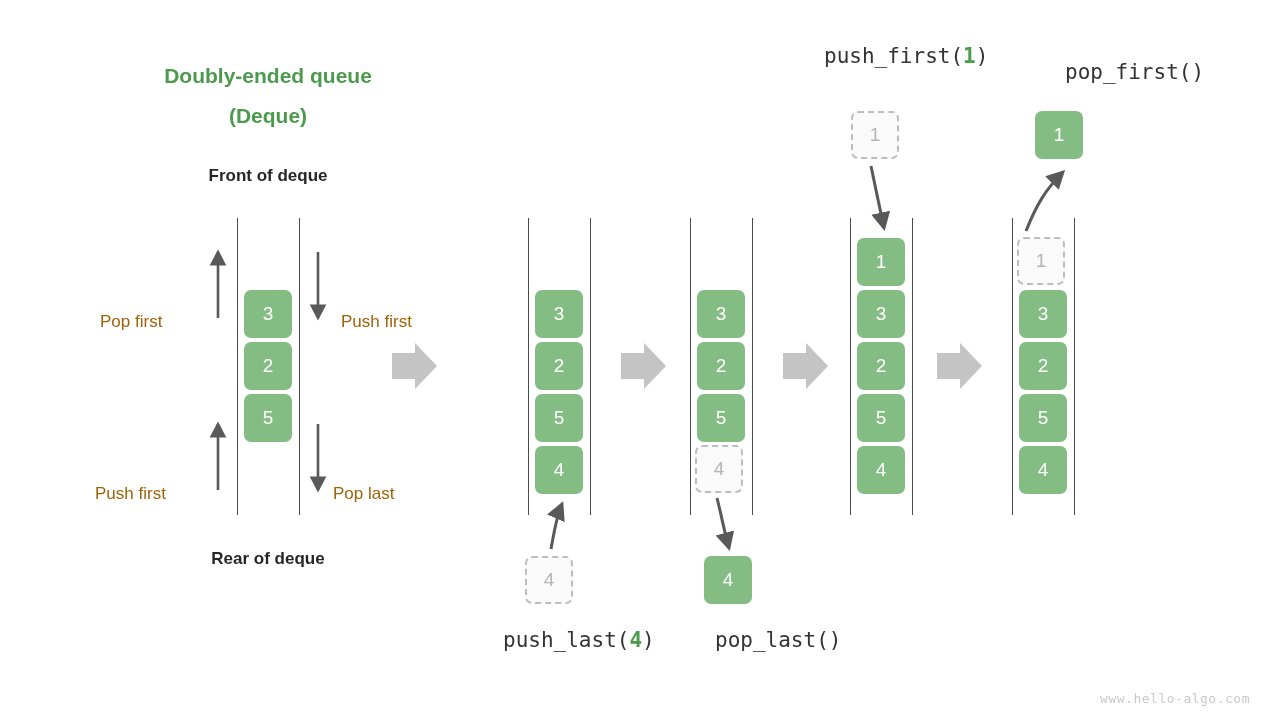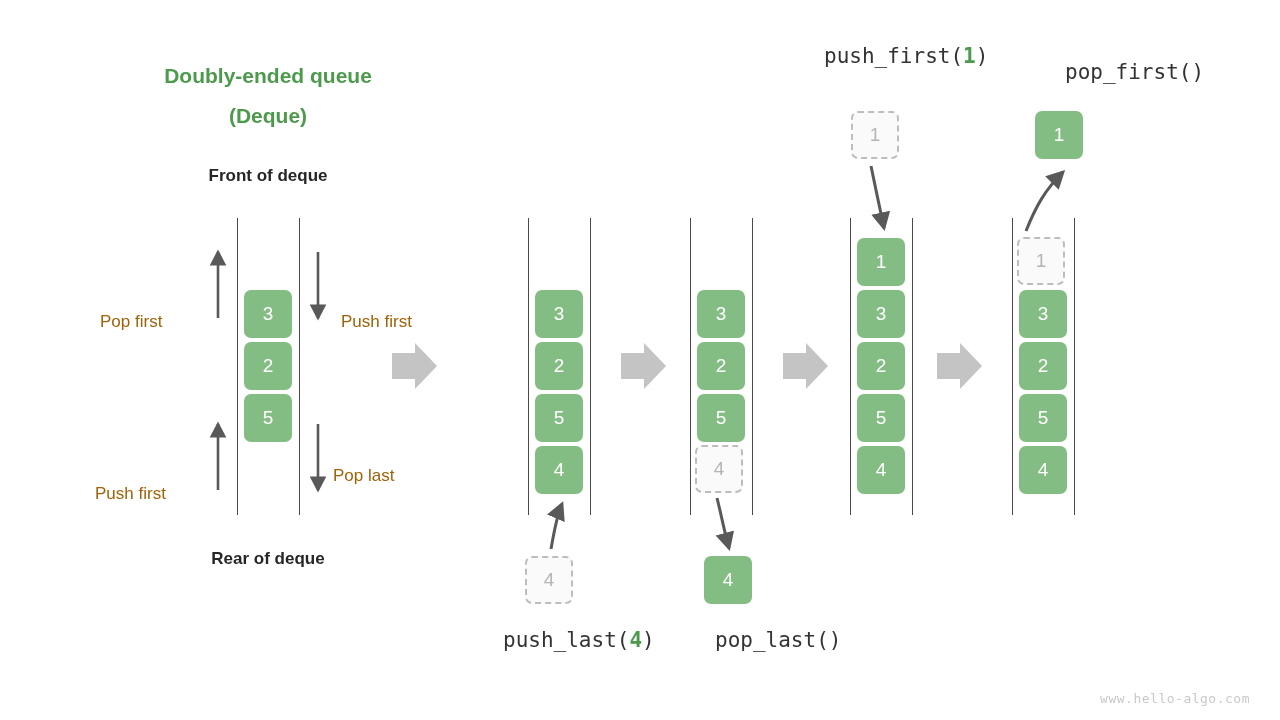--- a/index.html
+++ b/index.html
@@ -60,21 +60,21 @@
 
   <div class="title l1">Doubly-ended queue</div>
   <div class="title l2">(Deque)</div>
 
   <div class="cap" style="left:0;width:536px;top:549px;">Rear of deque</div>
   <div class="cap" style="left:0;width:536px;top:166px;">Front of deque</div>
 
   <div class="side-lbl" style="left:100px;top:271px;">Pop first</div>
   <div class="side-lbl" style="left:341px;top:271px;">Push first</div>
   <div class="side-lbl" style="left:95px;top:443px;">Push first</div>
-  <div class="side-lbl" style="left:333px;top:425px;">Pop last</div>
+  <div class="side-lbl" style="left:333px;top:443px;">Pop last</div>
 
   <div class="mono" style="left:824px;top:44px;">
     <span>push_first(</span><span class="arg">1</span><span>)</span>
   </div>
   <div class="mono" style="left:1065px;top:60px;">pop_first()</div>
 
   <div class="mono" style="left:503px;top:628px;">
     <span>push_last(</span><span class="arg">4</span><span>)</span>
   </div>
   <div class="mono" style="left:715px;top:628px;">pop_last()</div>

